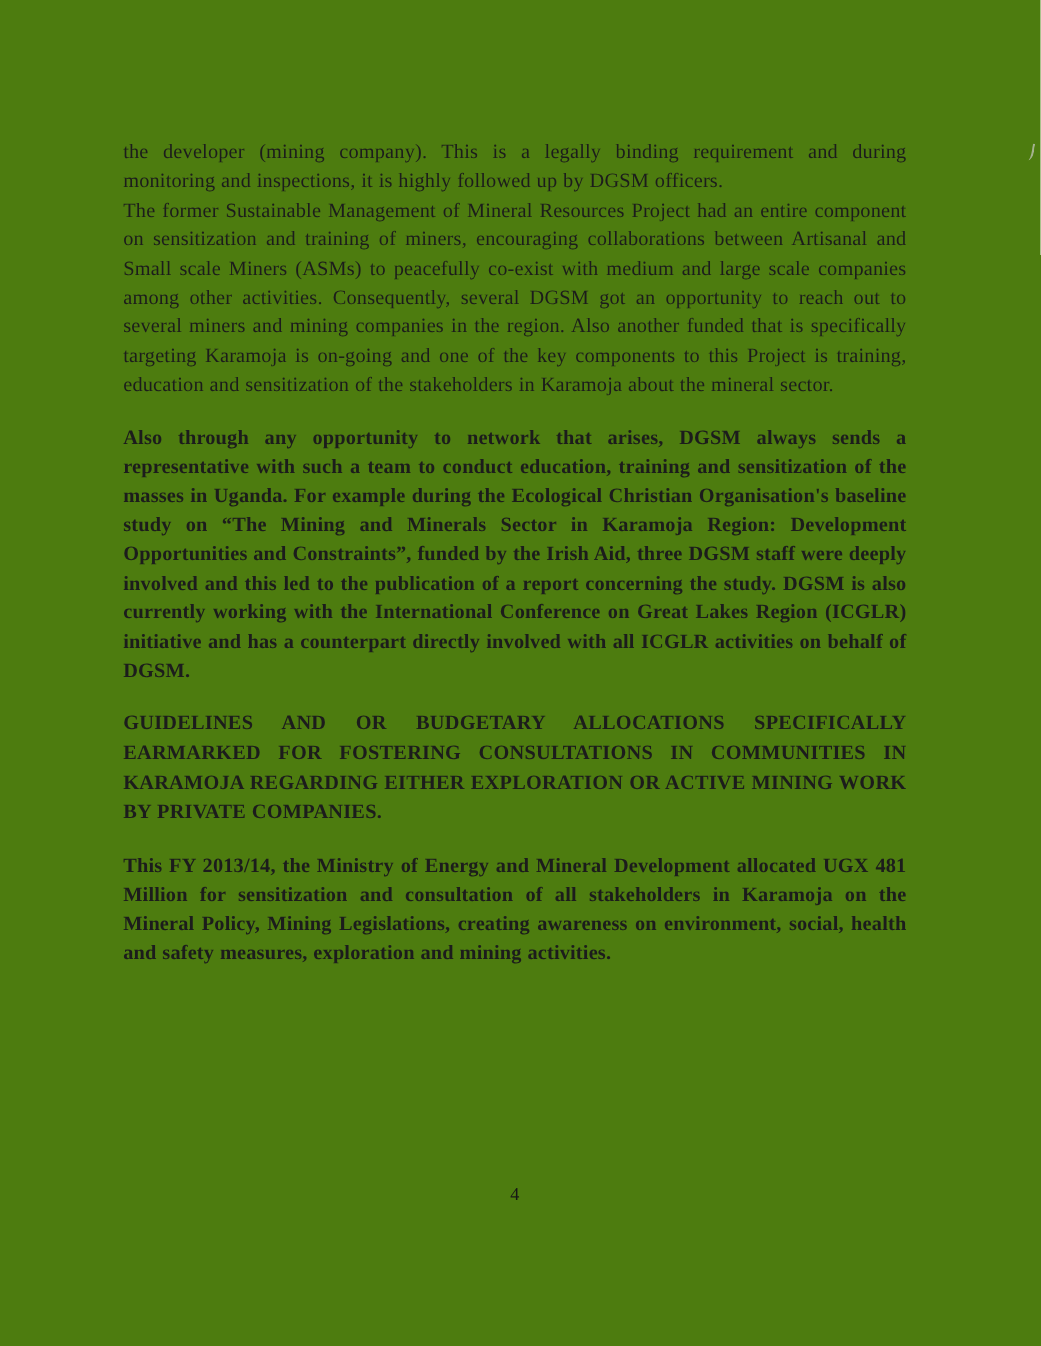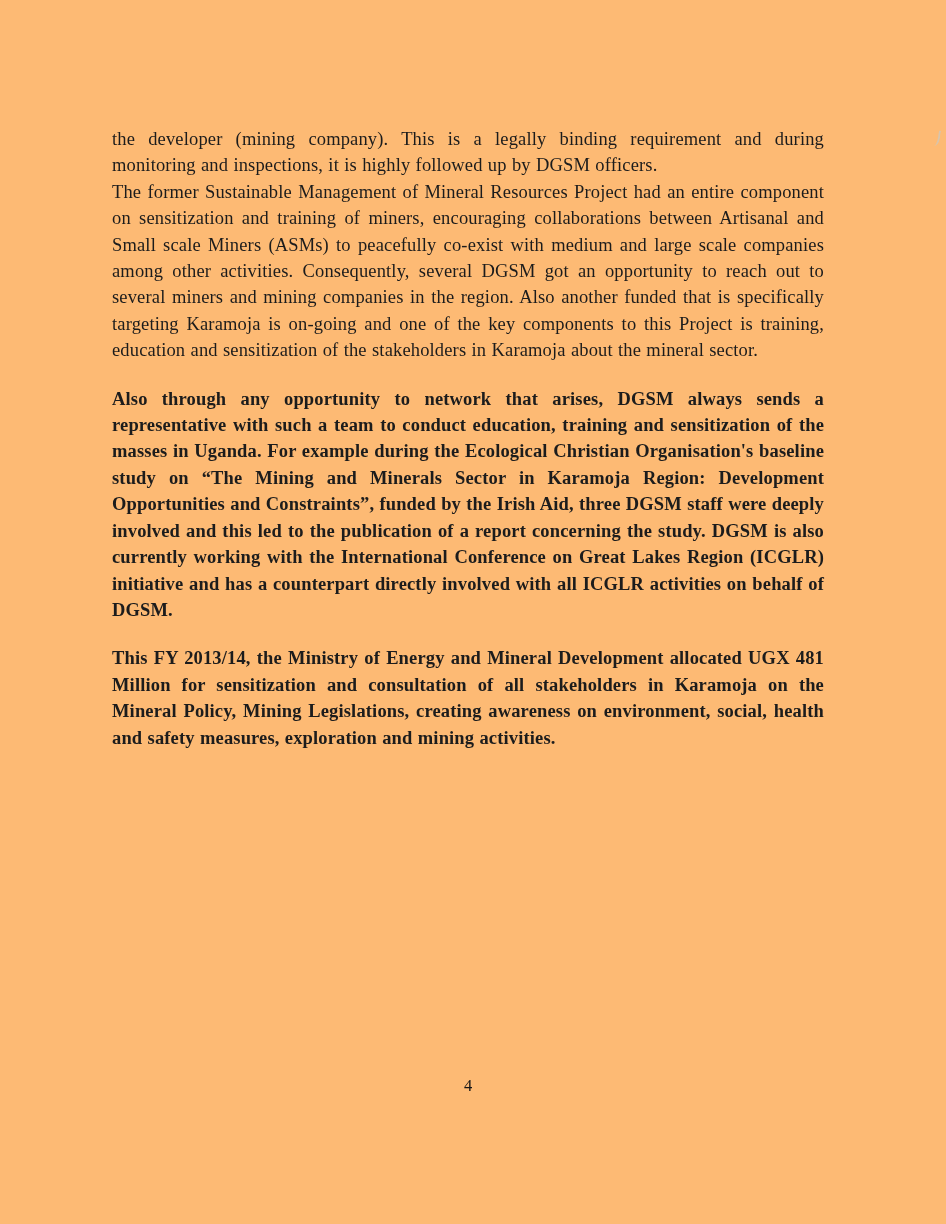--- a/index.html
+++ b/index.html
@@ -4,21 +4,21 @@
 <style>
   html, body {
     margin: 0;
     padding: 0;
     background: #fcfdf9;
   }
   .page {
     position: relative;
     width: 946px;
     height: 1224px;
-    background: #fdba74;
+    background: #4d7c0f;
     font-family: "Liberation Serif", "DejaVu Serif", serif;
     color: #1c1c1c;
     overflow: hidden;
   }
   .content {
     position: absolute;
     top: 126px;
     left: 112px;
     width: 712px;
     text-align: justify;
@@ -65,19 +65,20 @@
   }
 </style>
 </head>
 <body>
 
 <div class="page">
   <div class="content">
     <p class="para">the developer (mining company). This is a legally binding requirement and during monitoring and inspections, it is highly followed up by DGSM officers.</p>
     <p class="para">The former Sustainable Management of Mineral Resources Project had an entire component on sensitization and training of miners, encouraging collaborations between Artisanal and Small scale Miners (ASMs) to peacefully co-exist with medium and large scale companies among other activities. Consequently, several DGSM got an opportunity to reach out to several miners and mining companies in the region. Also another funded that is specifically targeting Karamoja is on-going and one of the key components to this Project is training, education and sensitization of the stakeholders in Karamoja about the mineral sector.</p>
     <p class="para gap-before">Also through any opportunity to network that arises, DGSM always sends a representative with such a team to conduct education, training and sensitization of the masses in Uganda. For example during the Ecological Christian Organisation's baseline study on “The Mining and Minerals Sector in Karamoja Region: Development Opportunities and Constraints”, funded by the Irish Aid, three DGSM staff were deeply involved and this led to the publication of a report concerning the study. DGSM is also currently working with the International Conference on Great Lakes Region (ICGLR) initiative and has a counterpart directly involved with all ICGLR activities on behalf of DGSM.</p>
+    <h2 class="heading gap-before">GUIDELINES AND OR BUDGETARY ALLOCATIONS SPECIFICALLY EARMARKED FOR FOSTERING CONSULTATIONS IN COMMUNITIES IN KARAMOJA REGARDING EITHER EXPLORATION OR ACTIVE MINING WORK BY PRIVATE COMPANIES.</h2>
     <p class="para gap-before">This FY 2013/14, the Ministry of Energy and Mineral Development allocated UGX 481 Million for sensitization and consultation of all stakeholders in Karamoja on the Mineral Policy, Mining Legislations, creating awareness on environment, social, health and safety measures, exploration and mining activities.</p>
   </div>
 
   <div class="page-number">4</div>
 
   <div class="scan-mark"></div>
 </div>
 
 </body></html>

